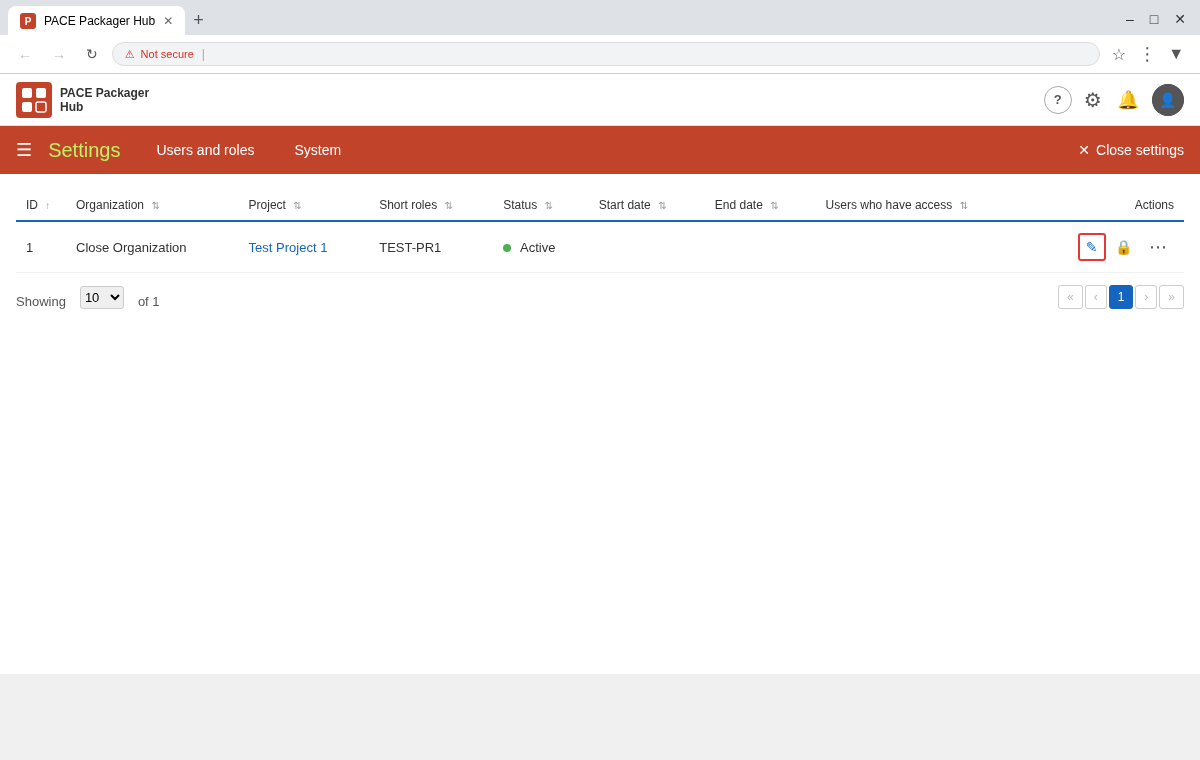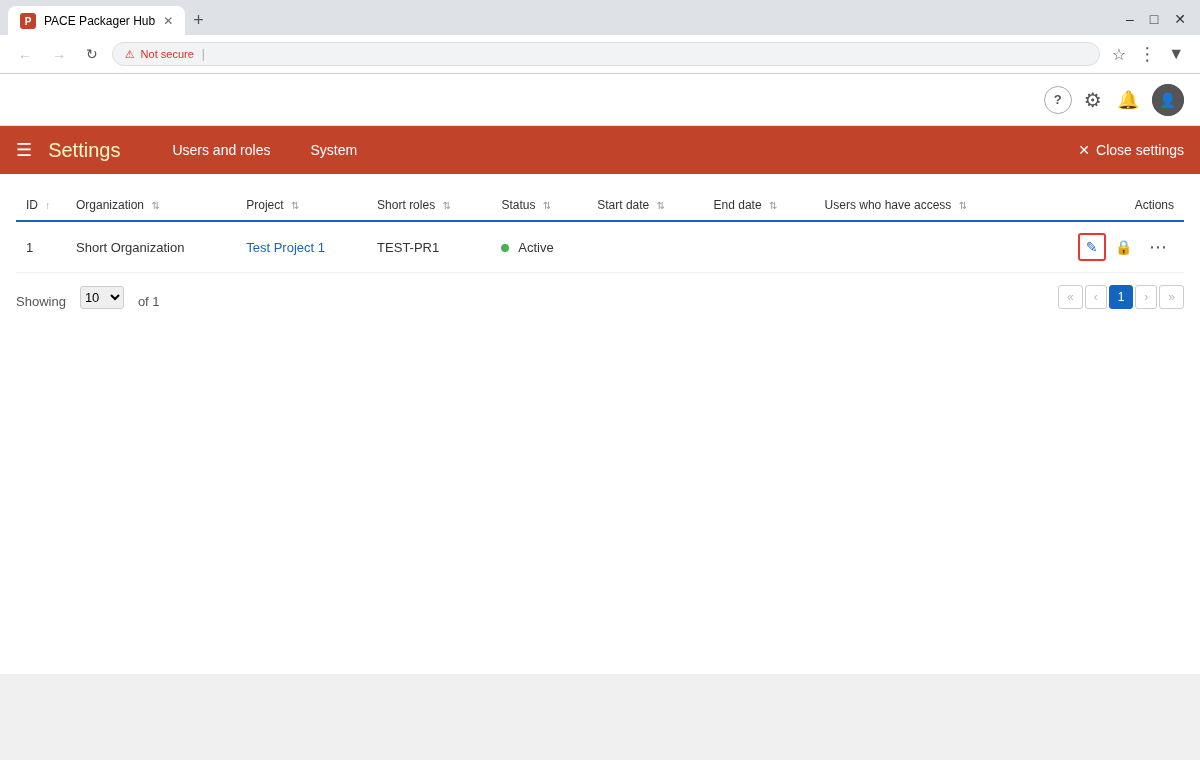--- a/index.html
+++ b/index.html
@@ -24,21 +24,21 @@
     
     .app-header { background: white; display: flex; align-items: center; padding: 0 16px; height: 52px; border-bottom: 1px solid #e0e0e0; }
     .app-logo { display: flex; align-items: center; gap: 8px; }
     .header-actions { margin-left: auto; display: flex; align-items: center; gap: 8px; }
     .header-icon-btn { background: none; border: none; cursor: pointer; font-size: 18px; color: #555; padding: 4px; border-radius: 50%; }
     .avatar-btn { width: 32px; height: 32px; border-radius: 50%; background: #555; border: none; cursor: pointer; overflow: hidden; }
 
     
     .settings-nav { background: #c0432a; display: flex; align-items: center; height: 48px; padding: 0 16px; }
     .hamburger-btn { background: none; border: none; cursor: pointer; color: white; font-size: 18px; margin-right: 16px; }
-    .settings-title { color: #fef9c3; font-size: 20px; font-weight: 400; margin-right: 32px; }
+    .settings-title { color: #bef264; font-size: 20px; font-weight: 400; margin-right: 16px; }
     .nav-tabs { display: flex; gap: 0; }
     .nav-tab { background: none; border: none; cursor: pointer; color: white; padding: 14px 20px; font-size: 14px; position: relative; }
     .nav-tab.active { background: white; color: #333; font-weight: 500; border-radius: 4px 4px 0 0; position: relative; top: 4px; padding-bottom: 18px; }
     .close-settings-btn { margin-left: auto; background: none; border: none; cursor: pointer; color: white; display: flex; align-items: center; gap: 6px; font-size: 14px; }
 
     
     .main-content { background: white; padding: 16px; min-height: 500px; }
 
     .toolbar { display: flex; align-items: center; justify-content: space-between; margin-bottom: 16px; }
     .new-project-btn { background: #1565c0; color: white; border: none; cursor: pointer; padding: 8px 16px; border-radius: 4px; font-size: 13px; display: flex; align-items: center; gap: 4px; }
@@ -98,20 +98,33 @@
     </div>
     <div class="addr-actions">
       <button class="addr-icon-btn">☆</button>
       <button class="addr-icon-btn" style="font-size:18px;">⋮</button>
       <button class="addr-icon-btn">▼</button>
     </div>
   </div>
 </div>
 
 <div class="app-header">
+  <div class="app-logo">
+    <svg width="36" height="36" viewBox="0 0 36 36">
+      <rect width="36" height="36" rx="4" fill="#c0432a"></rect>
+      <rect x="6" y="6" width="10" height="10" rx="2" fill="white"></rect>
+      <rect x="20" y="6" width="10" height="10" rx="2" fill="white"></rect>
+      <rect x="6" y="20" width="10" height="10" rx="2" fill="white"></rect>
+      <rect x="20" y="20" width="10" height="10" rx="2" fill="#c0432a" stroke="white" stroke-width="1.5"></rect>
+    </svg>
+    <div>
+      <div style="font-size:12px; font-weight:700; color:#333;">PACE Packager</div>
+      <div style="font-size:12px; font-weight:700; color:#333;">Hub</div>
+    </div>
+  </div>
   <div class="header-actions">
     <button class="header-icon-btn" style="border: 1.5px solid #aaa; border-radius:50%; width:28px; height:28px; display:flex; align-items:center; justify-content:center; font-size:13px; font-weight:bold;">?</button>
     <button class="header-icon-btn" style="font-size:20px;">⚙</button>
     <button class="header-icon-btn" style="font-size:18px;">🔔</button>
     <button class="avatar-btn">
       <div style="width:100%; height:100%; background:#555; border-radius:50%; display:flex; align-items:center; justify-content:center;">
         <span style="color:white; font-size:14px;">👤</span>
       </div>
     </button>
   </div>
@@ -169,21 +182,21 @@
           <span class="sort-icon">⇅</span>
         </th>
         <th style="text-align:right;">
           <span>Actions</span>
         </th>
       </tr>
     </thead>
     <tbody>
       <tr>
         <td>1</td>
-        <td>Short Organization</td>
+        <td>Close Organization</td>
         <td>
           <a href="#" style="color:#1565c0; text-decoration:none;">Test Project 1</a>
         </td>
         <td>TEST-PR1</td>
         <td>
           <span class="status-dot"></span>
           <span>Active</span>
         </td>
         <td></td>
         <td></td>

